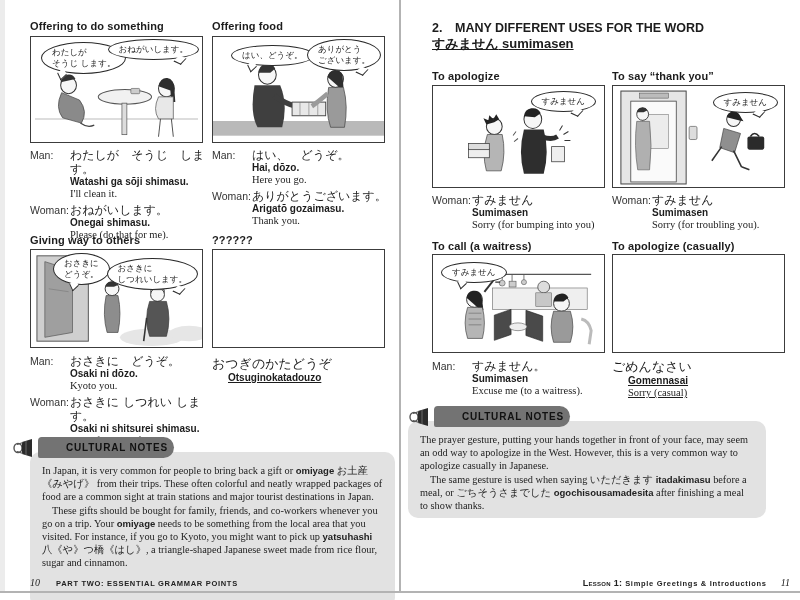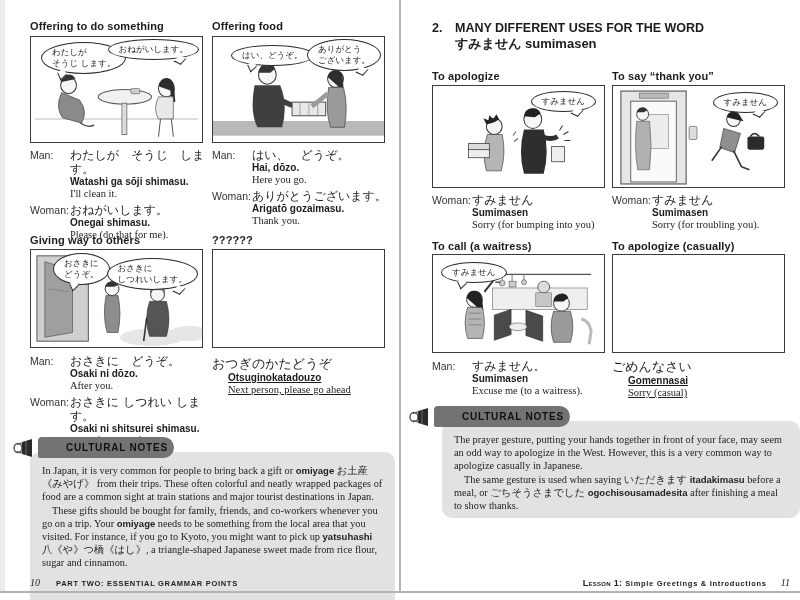--- a/index.html
+++ b/index.html
@@ -43,21 +43,21 @@
   .cn-box b{font-family:"Liberation Sans",sans-serif;font-size:9.5px;}
 
   .footer{position:absolute;top:577px;display:flex;align-items:baseline;}
   .pg-num{font:italic 10px "Liberation Serif",serif;color:#222;}
   .foot-label{font:bold 7.5px "Liberation Sans",sans-serif;letter-spacing:.7px;color:#222;}
   .foot-sc{font-variant:small-caps;font-size:9px;letter-spacing:.3px;}
 
   .rp-header{position:absolute;left:432px;top:20px;font:bold 12.5px/16px "Liberation Sans",sans-serif;}
   .rp-h-row{display:flex;}
   .rp-h-num{width:23px;flex:none;}
-  .rp-h-line2{margin-left:23px;}
+  .rp-h-line2{text-decoration:underline;}
   .rp-h-jp{font-family:"DejaVu Sans",sans-serif;font-weight:bold;font-size:13px;}
   .rp-h-romaji{font-weight:bold;font-size:13px;}
 </style>
 </head>
 <body>
 
 <div id="spread">
   <div class="edge-strip"></div>
 
   <div class="sec-title" style="left:30px;top:20px">Offering to do something</div>
@@ -174,21 +174,21 @@
   <div class="frame" style="left:212px;top:249px;width:173px;height:99px"></div>
 
   <div class="dialog" style="left:30px;top:354px">
     <div class="d-entry">
       <div class="d-row">
           <span class="d-speaker">Man:</span>
           <span class="d-jp">おさきに　どうぞ。</span>
         </div>
       <div class="d-cont">
           <div class="d-romaji">Osaki ni dōzo.</div>
-          <div class="d-en">After you.</div>
+          <div class="d-en">Kyoto you.</div>
         </div>
     </div>
     <div class="d-entry">
       <div class="d-row">
           <span class="d-speaker">Woman:</span>
           <span class="d-jp">おさきに しつれい します。</span>
         </div>
       <div class="d-cont">
           <div class="d-romaji">Osaki ni shitsurei shimasu.</div>
           <div class="d-en">Sorry for going first.</div>
@@ -196,21 +196,20 @@
     </div>
   </div>
 
   <div class="dialog nospeaker" style="left:212px;top:356px">
     <div class="d-entry">
       <div class="d-row">
           <span class="d-jp">おつぎのかたどうぞ</span>
         </div>
       <div class="d-cont">
           <div class="d-romaji">Otsuginokatadouzo</div>
-          <div class="d-en">Next person, please go ahead</div>
         </div>
     </div>
   </div>
 
   <svg class="cn-clip" style="left:13px;top:436px" width="30" height="24" viewBox="0 0 30 24">
     <ellipse cx="5" cy="12" rx="4" ry="4.5" fill="none" stroke="#555" stroke-width="1.4"></ellipse>
     <path d="M9 6 L19 3 L19 21 L9 18 z" fill="#2b2b2b"></path>
     <line x1="13" y1="5" x2="13" y2="19" stroke="#6a6a6a" stroke-width="1"></line>
     <path d="M4 8.5 L10 6.5 M4 15.5 L10 17.5" stroke="#555" stroke-width="1.3"></path>
   </svg>
@@ -367,21 +366,21 @@
 
   <svg class="cn-clip" style="left:409px;top:405px" width="30" height="24" viewBox="0 0 30 24">
     <ellipse cx="5" cy="12" rx="4" ry="4.5" fill="none" stroke="#555" stroke-width="1.4"></ellipse>
     <path d="M9 6 L19 3 L19 21 L9 18 z" fill="#2b2b2b"></path>
     <line x1="13" y1="5" x2="13" y2="19" stroke="#6a6a6a" stroke-width="1"></line>
     <path d="M4 8.5 L10 6.5 M4 15.5 L10 17.5" stroke="#555" stroke-width="1.3"></path>
   </svg>
   <div class="cn-tab" style="left:434px;top:406px;width:136px;height:21px">
       <span>CULTURAL NOTES</span>
     </div>
-  <div class="cn-box" style="left:442px;top:421px;width:358px;height:97px">
+  <div class="cn-box" style="left:408px;top:421px;width:358px;height:97px">
     <p class="cn-p"><span>The prayer gesture, putting your hands together in front of your face, may seem an odd way to apologize in the West. However, this is a very common way to apologize casually in Japanese.</span></p>
     <p class="cn-p"><span>The same gesture is used when saying いただきます </span><b>itadakimasu</b><span> before a meal, or ごちそうさまでした </span><b>ogochisousamadesita</b><span> after finishing a meal to show thanks.</span></p>
   </div>
 
   <div class="footer" style="left:432px;width:358px;justify-content:flex-end;gap:14px">
     <span class="foot-label"><span class="foot-sc">Lesson 1:</span> <span>Simple Greetings &amp; Introductions</span></span>
     <span class="pg-num">11</span>
   </div>
 
   <div class="bottom-rule"></div>

